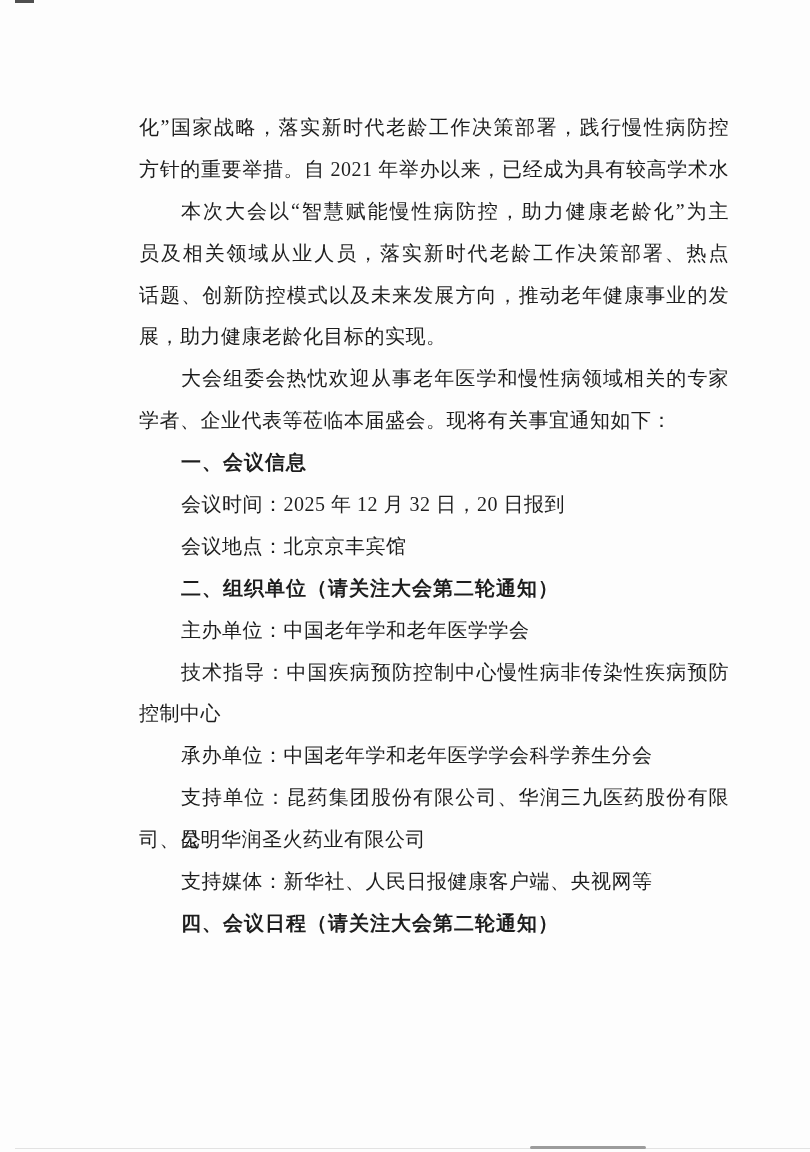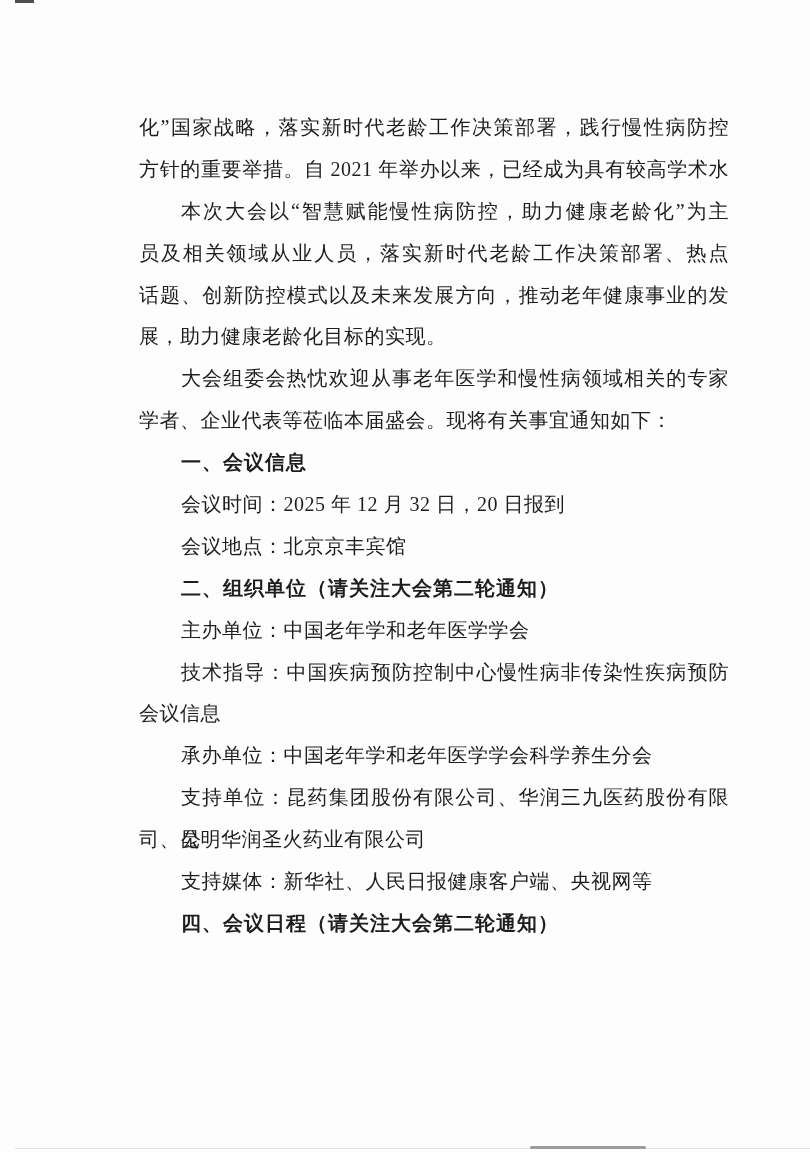--- a/index.html
+++ b/index.html
@@ -84,21 +84,21 @@
       <div class="line fill">话题、创新防控模式以及未来发展方向，推动老年健康事业的发</div>
       <div class="line">展，助力健康老龄化目标的实现。</div>
       <div class="line fill indent">大会组委会热忱欢迎从事老年医学和慢性病领域相关的专家</div>
       <div class="line">学者、企业代表等莅临本届盛会。现将有关事宜通知如下：</div>
       <div class="line indent bold">一、会议信息</div>
       <div class="line indent">会议时间：2025 年 12 月 32 日，20 日报到</div>
       <div class="line indent">会议地点：北京京丰宾馆</div>
       <div class="line indent bold">二、组织单位（请关注大会第二轮通知）</div>
       <div class="line indent">主办单位：中国老年学和老年医学学会</div>
       <div class="line fill indent">技术指导：中国疾病预防控制中心慢性病非传染性疾病预防</div>
-      <div class="line">会议信息</div>
+      <div class="line">控制中心</div>
       <div class="line indent">承办单位：中国老年学和老年医学学会科学养生分会</div>
       <div class="line fill indent">支持单位：昆药集团股份有限公司、华润三九医药股份有限公</div>
       <div class="line">司、昆明华润圣火药业有限公司</div>
       <div class="line indent">支持媒体：新华社、人民日报健康客户端、央视网等</div>
       <div class="line indent bold">四、会议日程（请关注大会第二轮通知）</div>
     </div>
 
   <div class="artifact mark-top-left" style="background: rgb(79, 79, 79);"></div>
   <div class="artifact line-right-edge" style="background: rgb(236, 236, 236);"></div>
   <div class="artifact line-bottom-edge" style="background: rgb(226, 226, 226);"></div>

